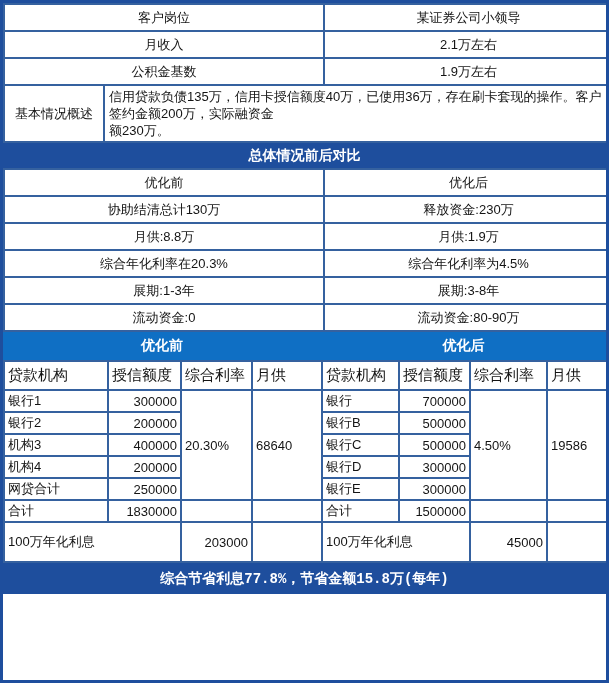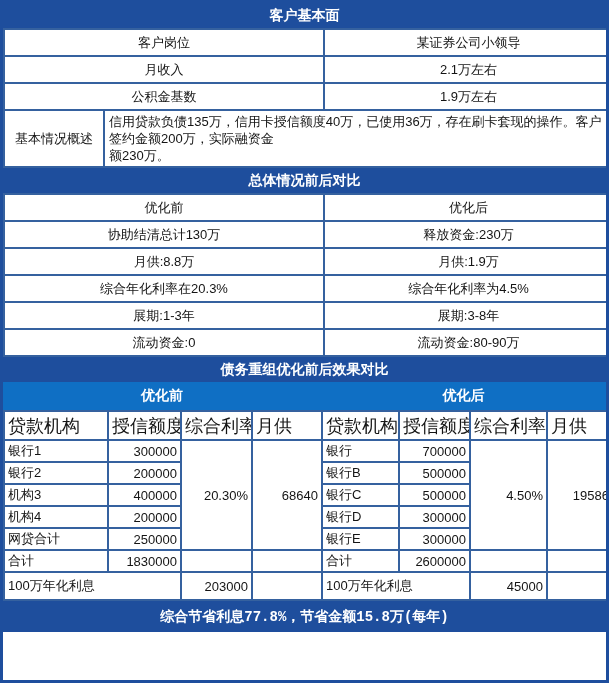--- a/index.html
+++ b/index.html
@@ -53,32 +53,29 @@
     white-space:pre-wrap;
     line-height:17px;
     font-size:13px;
     padding:2px 4px;
     height:54px;
     vertical-align:top;
   }
   .t3 td{height:20px;}
   .t3 td.al{text-align:left;}
   .t3 td.ar{text-align:right;}
-  .t3 td.ac{text-align:right;vertical-align:middle;}
-  .t3 tr.hdr td{font-size:18px;text-align:left;height:29px;font-family:Liberation Serif, serif;}
-  .t3 tr.interest td{height:28px;}
+  .t3 td.ac{text-align:left;vertical-align:middle;}
+  .t3 tr.hdr td{font-size:15px;text-align:left;height:29px;font-family:Liberation Serif, serif;}
+  .t3 tr.interest td{height:40px;}
 </style>
 </head>
 <body>
 
 <div class="sheet">
 
-  <div class="band h">
-    <span>客户基本面</span>
-  </div>
 
   <table class="t1">
     <colgroup>
         <col style="width:100px">
         <col style="width:220px">
         <col style="width:289px">
       </colgroup>
     <tbody>
         <tr>
       <td colspan="2">客户岗位</td>
@@ -130,23 +127,20 @@
       <td>展期:1-3年</td>
       <td>展期:3-8年</td>
     </tr>
     <tr>
       <td>流动资金:0</td>
       <td>流动资金:80-90万</td>
     </tr>
   </tbody>
     </table>
 
-  <div class="band h">
-    <span>债务重组优化前后效果对比</span>
-  </div>
 
   <div class="band mid">
     <div class="half">优化前</div>
     <div class="half r">优化后</div>
   </div>
 
   <table class="t3">
     <colgroup>
       <col style="width:104px">
         <col style="width:73px">
@@ -201,21 +195,21 @@
       <td class="ar">250000</td>
       <td class="al">银行E</td>
       <td class="ar">300000</td>
     </tr>
     <tr>
       <td class="al">合计</td>
       <td class="ar">1830000</td>
       <td></td>
       <td></td>
       <td class="al">合计</td>
-      <td class="ar">2600000</td>
+      <td class="ar">1500000</td>
       <td></td>
       <td></td>
     </tr>
     <tr class="interest">
       <td class="al" colspan="2">100万年化利息</td>
       <td class="ar">203000</td>
       <td></td>
       <td class="al" colspan="2">100万年化利息</td>
       <td class="ar">45000</td>
       <td></td>

